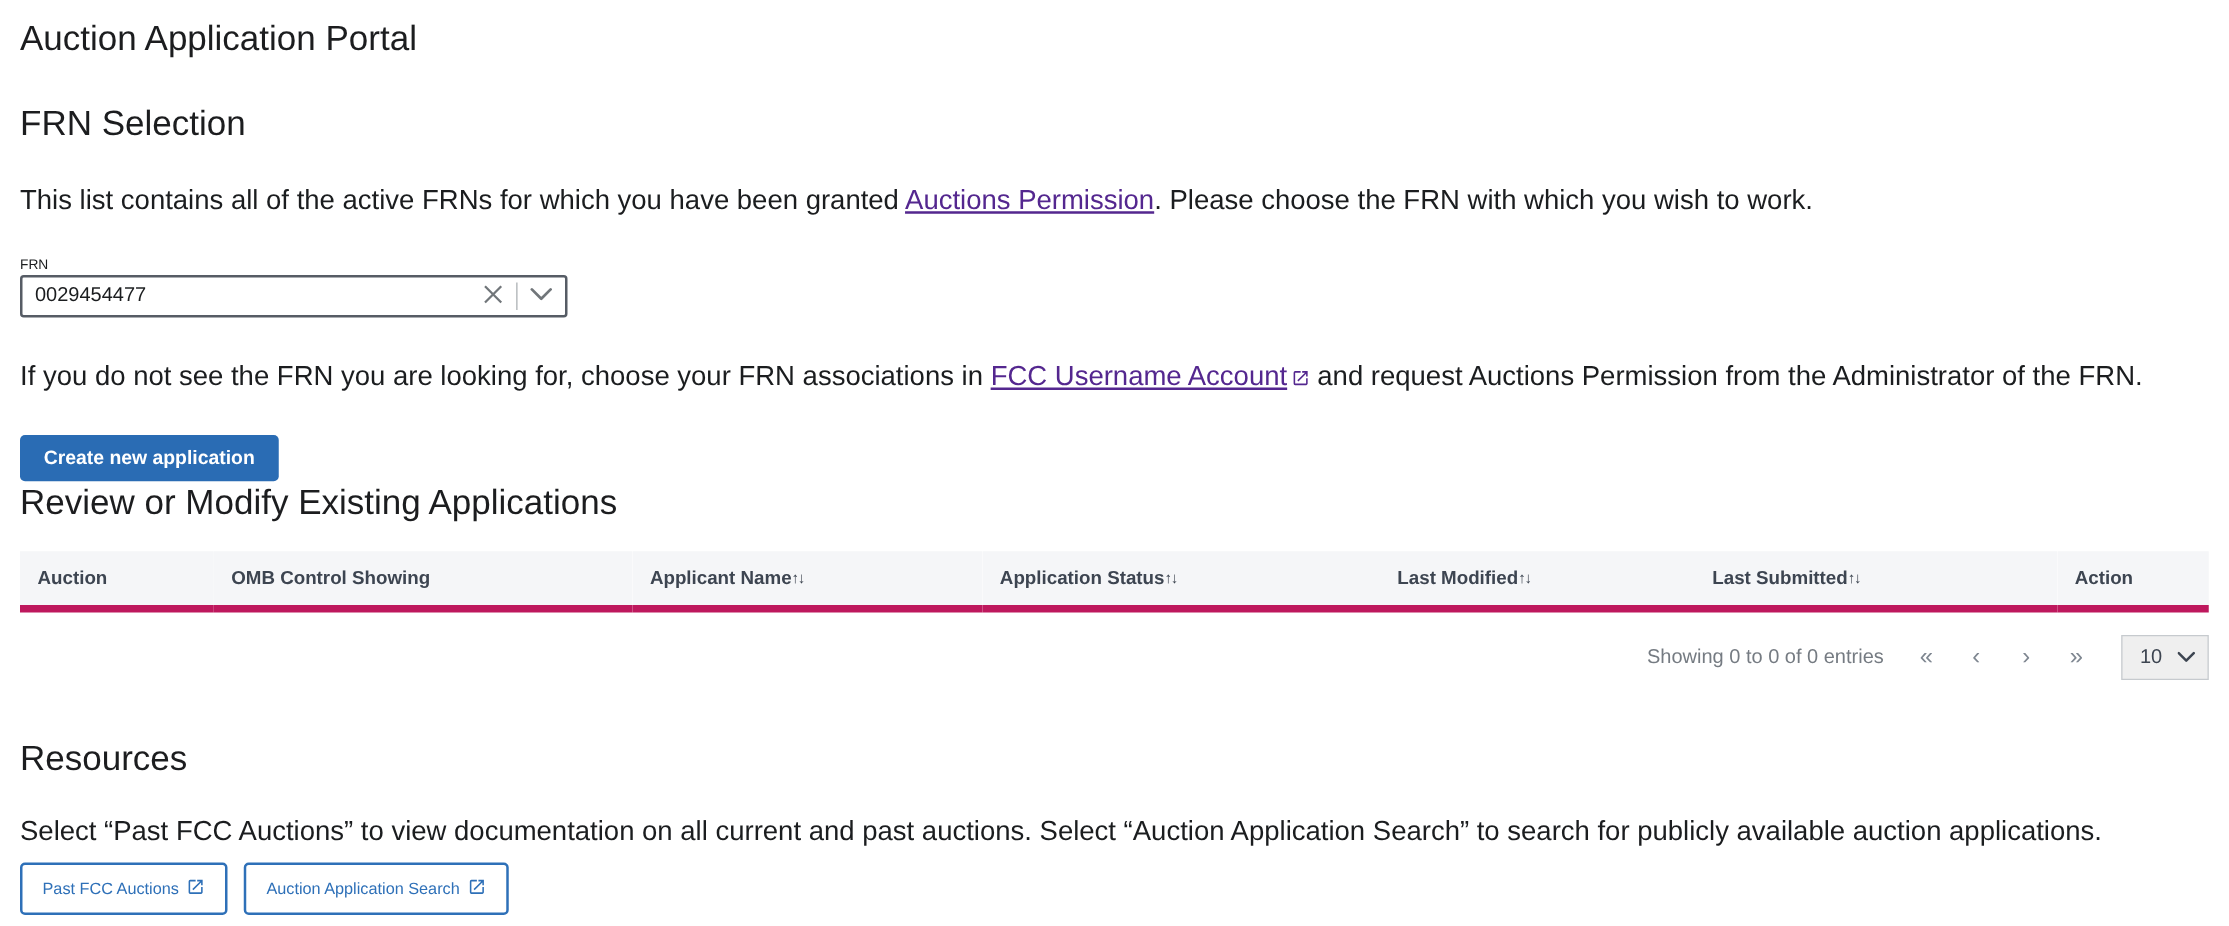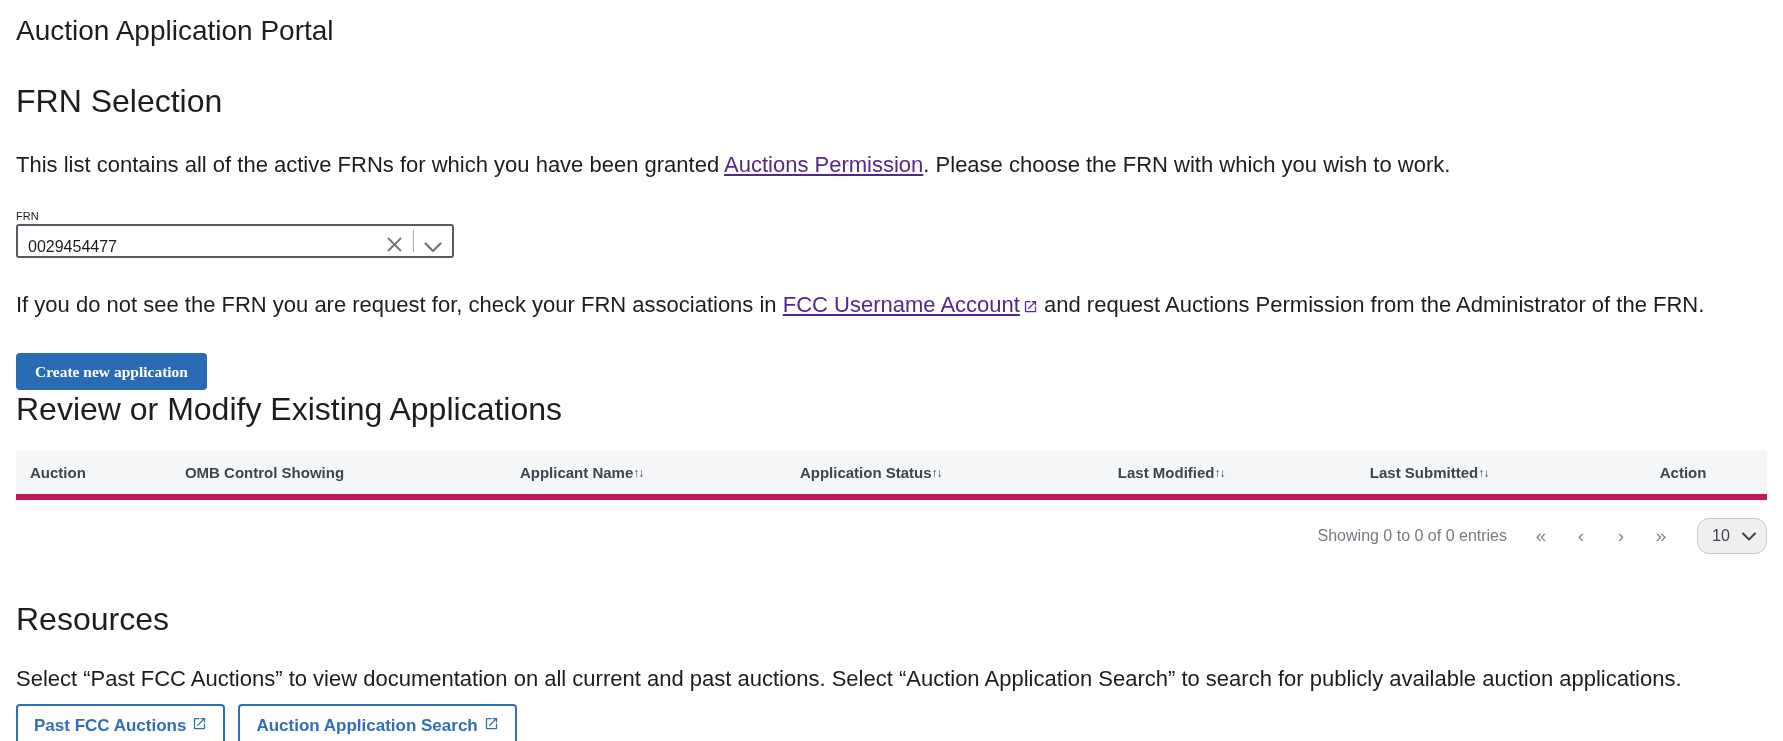--- a/index.html
+++ b/index.html
@@ -13,21 +13,21 @@
   }
   .container { padding: 14px 16px 8px 16px; }
 
   h1.page-title {
     font-size: 28px;
     font-weight: 500;
     color: #1c1d1f;
     line-height: 1.2;
   }
   h2.section-heading {
-    font-size: 32px;
+    font-size: 28px;
     font-weight: 400;
     color: #1c1d1f;
     line-height: 1.2;
   }
   #frn-heading   { margin-top: 34px; }
   #review-heading { }
   #resources-heading { margin-top: 46px; }
 
   p.body-text { font-size: 22px; line-height: 1.38; color: #1b1d1f; }
   #intro-text { margin-top: 30px; }
@@ -43,21 +43,21 @@
 
   .field-label { display: block; margin-top: 30px; font-size: 11px; color: #1b1d1f; }
 
   .combo {
     margin-top: 2px;
     width: 438px;
     height: 34px;
     border: 2px solid #565c65;
     border-radius: 3px;
     display: flex;
-    align-items: flex-end;
+    align-items: center;
     background: #fff;
   }
   .combo input {
     flex: 1 1 auto;
     border: none;
     outline: none;
     padding: 0 10px;
     font-size: 16px;
     font-family: inherit;
     color: #1b1d1f;
@@ -82,21 +82,21 @@
     height: 22px;
   }
 
   .btn-primary {
     margin-top: 30px;
     display: inline-block;
     background: #2a6cb4;
     color: #ffffff;
     font-weight: 700;
     font-size: 15.5px;
-    font-family: Liberation Serif, serif;
+    font-family: Liberation Sans, sans-serif;
     border: none;
     border-radius: 4px;
     padding: 11px 19px;
     cursor: pointer;
     line-height: 1;
   }
 
   table.apps-table {
     margin-top: 22px;
     width: 100%;
@@ -145,43 +145,43 @@
     cursor: pointer;
     padding: 0;
     line-height: 36px;
   }
   .page-size {
     margin-left: 16px;
     width: 70px;
     height: 36px;
     background: #efefef;
     border: 1px solid #c6cace;
-    border-radius: 12px;
+    border-radius: 0;
     display: flex;
     align-items: center;
     justify-content: space-between;
     padding: 0 10px 0 14px;
     cursor: pointer;
     color: #3d4551;
     font-size: 16px;
   }
 
   .resource-buttons { margin-top: 10px; display: flex; gap: 13px; }
   .btn-outline {
     background: #ffffff;
     border: 2px solid #2e70b8;
     color: #2e70b8;
-    font-weight: 700;
-    font-size: 17px;
+    font-weight: 400;
+    font-size: 13px;
     font-family: inherit;
     border-radius: 4px;
     padding: 10px 16px;
     cursor: pointer;
     display: inline-flex;
-    align-items: flex-end;
+    align-items: center;
     line-height: 1.1;
   }
   .btn-outline .ext-icon { margin-left: 6px; }
 </style>
 </head>
 <body>
 
 <div class="container">
 
   <h1 class="page-title">Auction Application Portal</h1>
@@ -204,21 +204,21 @@
     <div class="combo-divider"></div>
     <button class="combo-btn">
       <span>
         <svg width="18" height="11" viewBox="0 0 18 11">
             <path d="M1.5 1.5 L9 9 L16.5 1.5" stroke="#71767a" stroke-width="2.2" fill="none" stroke-linecap="round" stroke-linejoin="round"></path>
           </svg>
       </span>
     </button>
   </div>
 
-  <p class="body-text" id="help-text"><span>If you do not see the FRN you are request for, check your FRN associations in </span><a class="inline-link"><span>FCC Username Account</span><span class="ext-icon"><svg width="15" height="15" viewBox="0 0 24 24" fill="#54278f">
+  <p class="body-text" id="help-text"><span>If you do not see the FRN you are looking for, choose your FRN associations in </span><a class="inline-link"><span>FCC Username Account</span><span class="ext-icon"><svg width="15" height="15" viewBox="0 0 24 24" fill="#54278f">
             <path d="M19 19H5V5h7V3H5a2 2 0 0 0-2 2v14a2 2 0 0 0 2 2h14c1.1 0 2-.9 2-2v-7h-2v7zM14 3v2h3.59l-9.83 9.83 1.41 1.41L19 6.41V10h2V3h-7z"></path>
           </svg></span></a><span> and request Auctions Permission from the Administrator of the FRN.</span></p>
 
   <button class="btn-primary">Create new application</button>
 
   <h2 class="section-heading" id="review-heading">Review or Modify Existing Applications</h2>
 
   <table class="apps-table">
     <colgroup>
       <col style="width:8.85%">

